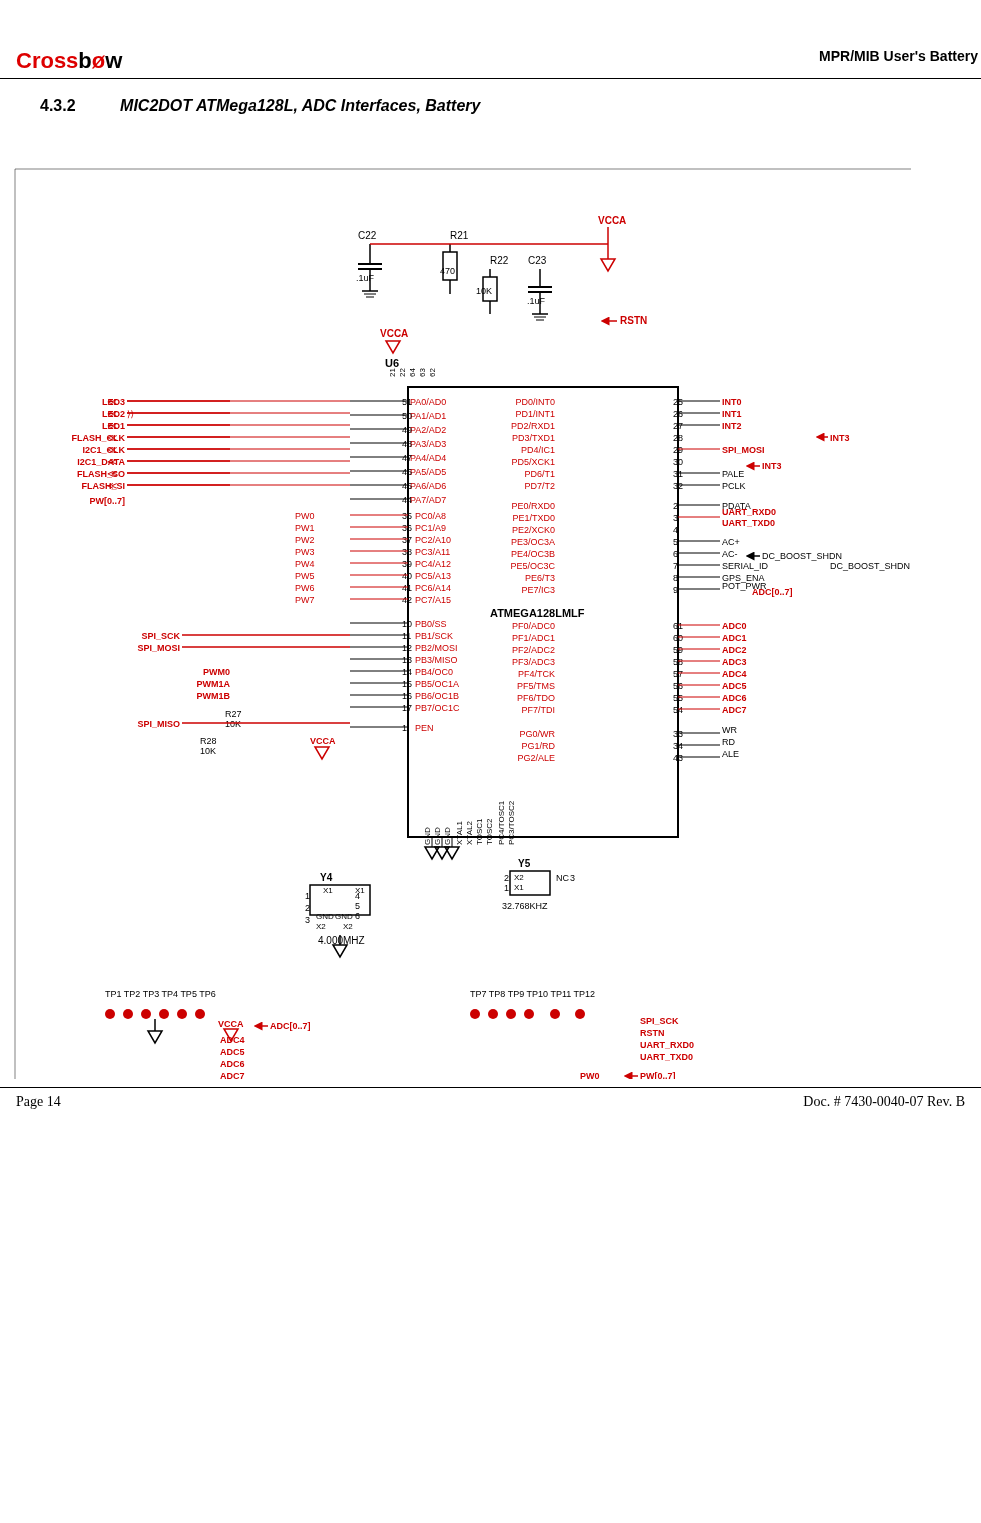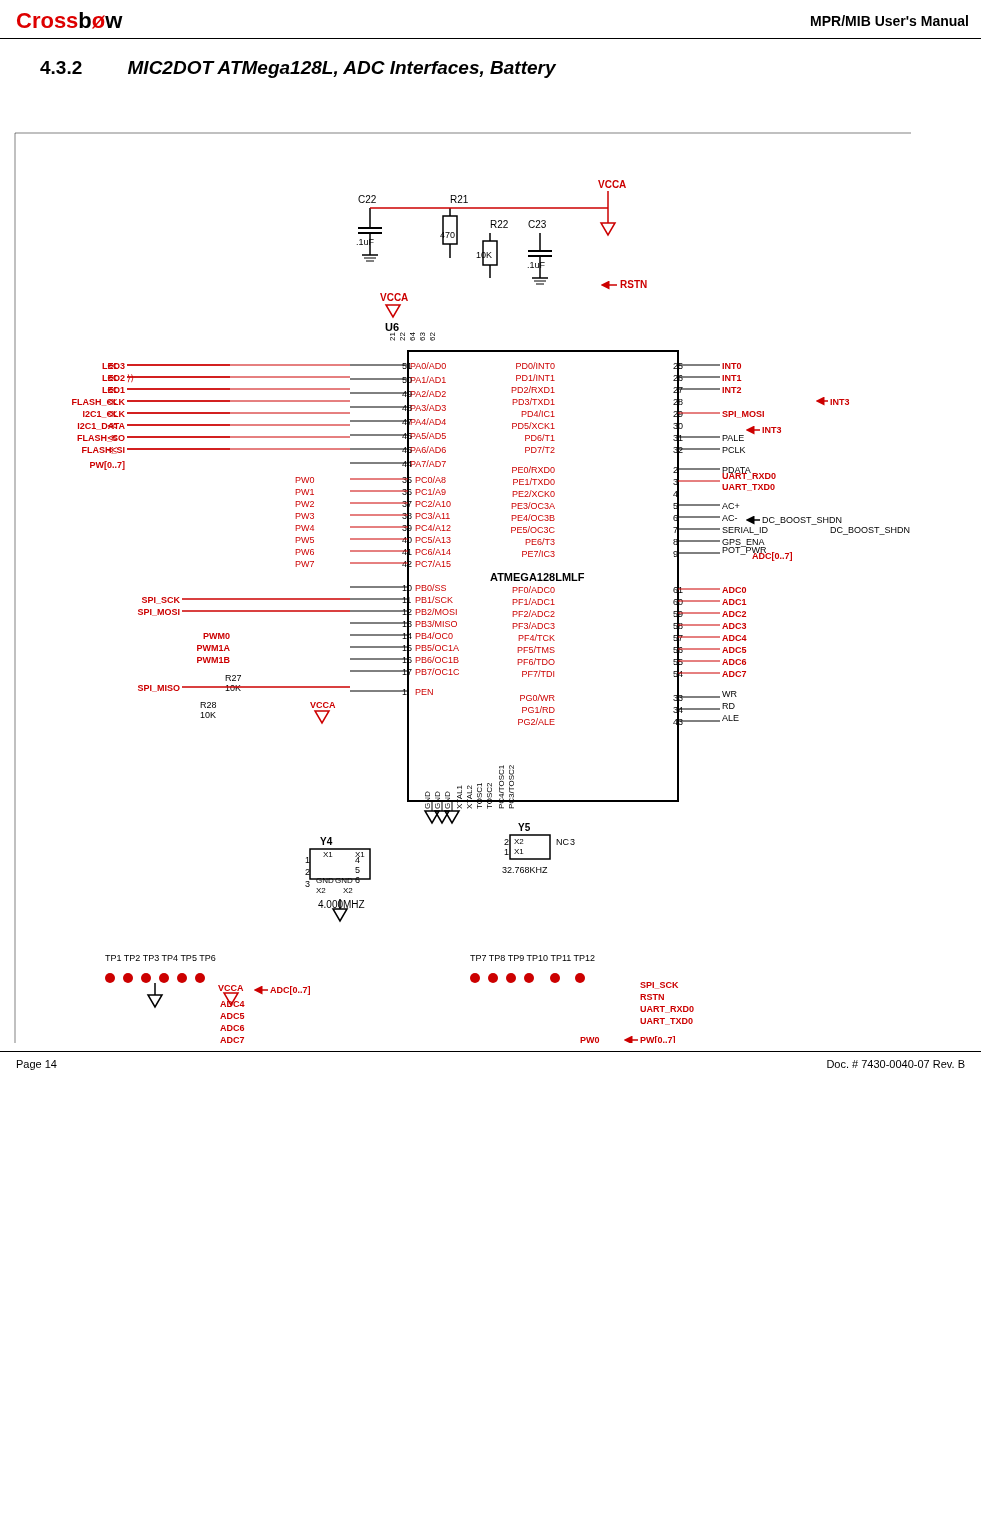--- a/index.html
+++ b/index.html
@@ -9,38 +9,39 @@
       background: #fff;
       font-family: Arial, sans-serif;
       font-size: 11px;
       color: #000;
       position: relative;
     }
     
     #header {
       display: flex;
       justify-content: space-between;
-      align-items: center;
-      padding: 8px 12px 4px 16px;
+      align-items: flex-start;
+      padding: 8px 3px 4px 16px;
       border-bottom: 1px solid #000;
+      margin-top: 40px;
     }
     #header .logo {
       font-size: 22px;
       font-weight: bold;
       color: #d00;
     }
     #header .logo span { color: #000; }
     #header .title {
       font-size: 14px;
       font-weight: bold;
     }
     
     #section-heading {
       padding: 18px 40px 4px 40px;
-      font-size: 19px;
+      font-size: 16px;
       font-style: italic;
       font-weight: bold;
     }
     #section-heading .section-num {
       font-style: normal;
       font-weight: bold;
       margin-right: 40px;
     }
     
     #diagram-area {
@@ -52,32 +53,33 @@
     
     #footer {
       position: absolute;
       bottom: 0;
       left: 0;
       right: 0;
       display: flex;
       justify-content: space-between;
       padding: 6px 16px;
       border-top: 1px solid #000;
-      font-size: 11px;
+      font-size: 14px;
+      font-family: Liberation Serif, serif;
     }
     svg text { font-family: Arial, sans-serif; }
   </style>
 </head>
 <body>
 
 <div id="header">
   <div class="logo">
     Cross<span>b</span><span style="color:#d00">ø</span><span>w</span>
   </div>
-  <div class="title">MPR/MIB User's Manual</div>
+  <div class="title">MPR/MIB User's Battery</div>
 </div>
 
 <div id="section-heading">
   <span class="section-num">4.3.2</span>
   <span>MIC2DOT ATMega128L, ADC Interfaces, Battery</span>
 </div>
 
 <div id="diagram-area">
 <svg width="981" height="1460" viewBox="0 0 981 1460" xmlns="http://www.w3.org/2000/svg">
   <defs>

